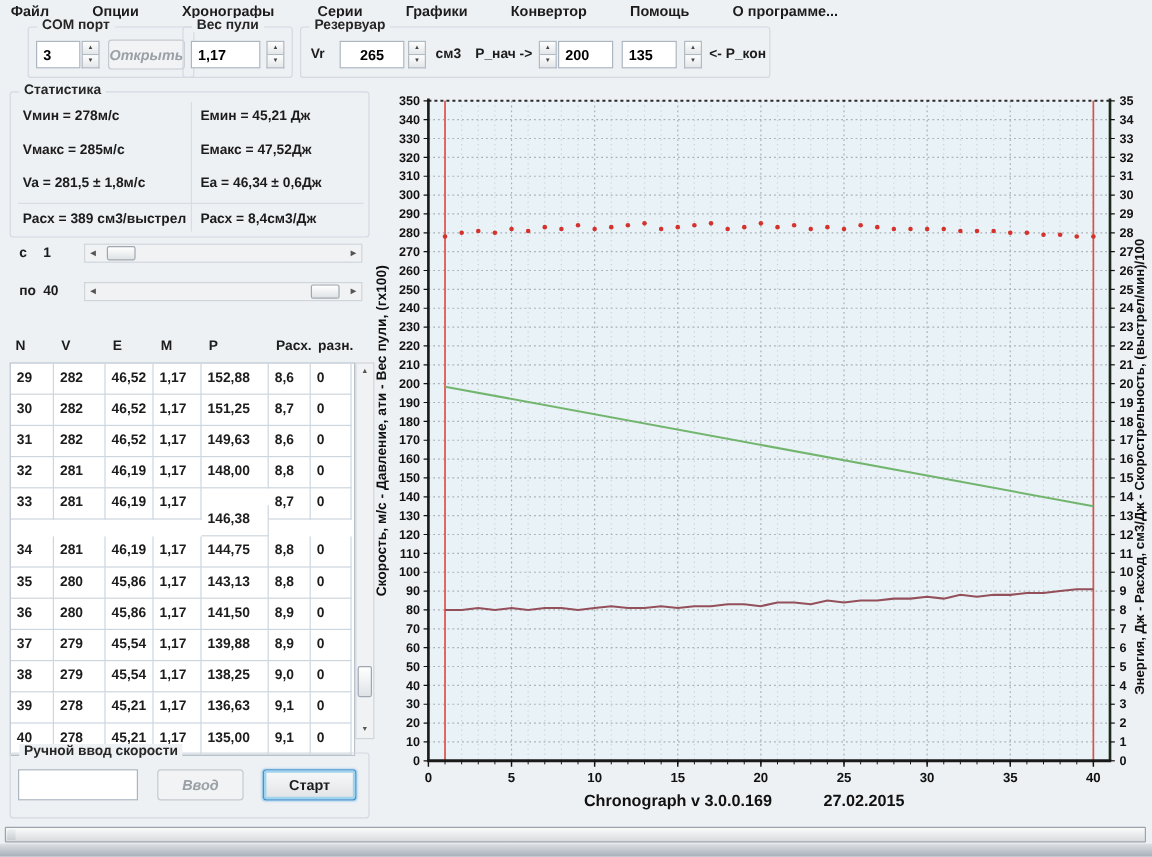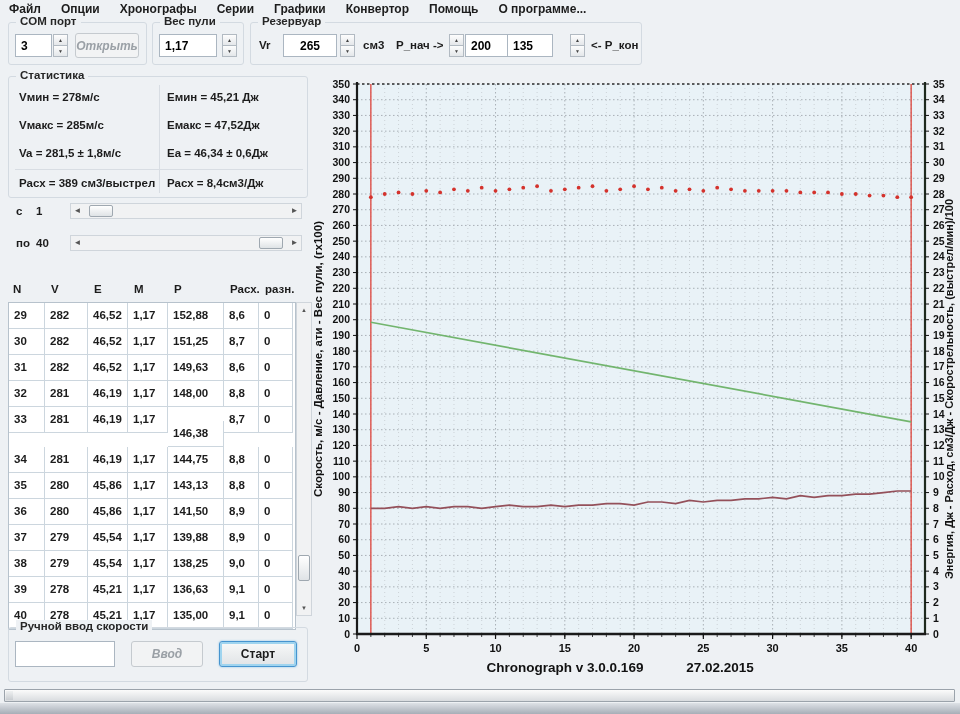--- a/index.html
+++ b/index.html
@@ -5,21 +5,21 @@
   * { box-sizing:border-box; margin:0; padding:0; }
   html,body { width:960px; height:714px; }
   body {
     position:relative; overflow:hidden;
     background:#eef1f4; color:#1c1c1c;
     font-family:"Liberation Sans", sans-serif;
     font-size:12px;
   }
   
   .menubar { position:absolute; top:0; left:0; width:960px; height:19px;
-    display:flex; gap:20px; padding:2px 0 0 9px; font-size:12px; font-weight:700; }
+    display:flex; gap:36px; padding:2px 0 0 9px; font-size:12px; font-weight:700; }
   .menu-item { cursor:default; white-space:nowrap; }
   
   .group { position:absolute; border:1px solid #d3dae1; border-radius:3px; }
   .gtitle { position:absolute; top:-8px; left:7px; background:#eef1f4;
     padding:0 4px; font-size:11.5px; font-weight:700; color:#262626; white-space:nowrap; }
   
   .tinput { position:absolute; background:#fff; border:1px solid #abb6c1;
     font-family:"Liberation Sans",sans-serif; font-size:12px; font-weight:700;
     padding:0 5px; height:23px; }
   .spinner { position:absolute; width:15px; height:23px; display:flex; flex-direction:column; }
@@ -76,21 +76,21 @@
     <span class="menu-item">Файл</span>
     <span class="menu-item">Опции</span>
     <span class="menu-item">Хронографы</span>
     <span class="menu-item">Серии</span>
     <span class="menu-item">Графики</span>
     <span class="menu-item">Конвертор</span>
     <span class="menu-item">Помощь</span>
     <span class="menu-item">О программе...</span>
   </div>
 
-<div class="group" style="left:8px; top:22px; width:139px; height:43px;">
+<div class="group" style="left:23px; top:22px; width:139px; height:43px;">
   <span class="gtitle">COM порт</span>
   <input class="tinput" style="left: 6px; top: 11px; width: 37px;" value="3">
   <div class="spinner" style="left:44px; top:11px;">
     <div class="spin-btn">▲</div>
     <div class="spin-btn">▼</div>
   </div>
   <div class="btn disabled" style="left:66px; top:10px; width:64px; height:25px;">Открыть</div>
 </div>
 
 <div class="group" style="left:152px; top:22px; width:92px; height:43px;">
@@ -110,21 +110,21 @@
     <div class="spin-btn">▲</div>
     <div class="spin-btn">▼</div>
   </div>
   <span class="lbl" style="left:112px; top:16px;">см3</span>
   <span class="lbl" style="left:145px; top:16px;">P_нач -&gt;</span>
   <div class="spinner" style="left:198px; top:11px;">
     <div class="spin-btn">▲</div>
     <div class="spin-btn">▼</div>
   </div>
   <input class="tinput" style="left: 214px; top: 11px; width: 46px;" value="200">
-  <input class="tinput" style="left: 256px; top: 11px; width: 46px;" value="135">
+  <input class="tinput" style="left: 267px; top: 11px; width: 46px;" value="135">
   <div class="spinner" style="left:319px; top:11px;">
     <div class="spin-btn">▲</div>
     <div class="spin-btn">▼</div>
   </div>
   <span class="lbl" style="left:340px; top:16px;">&lt;- P_кон</span>
 </div>
 
 <div class="group" style="left:8px; top:76px; width:300px; height:122px;">
   <span class="gtitle">Статистика</span>
   <span class="stat" style="left:10px; top:14px;text-align:right;">Vмин = 278м/с</span>

